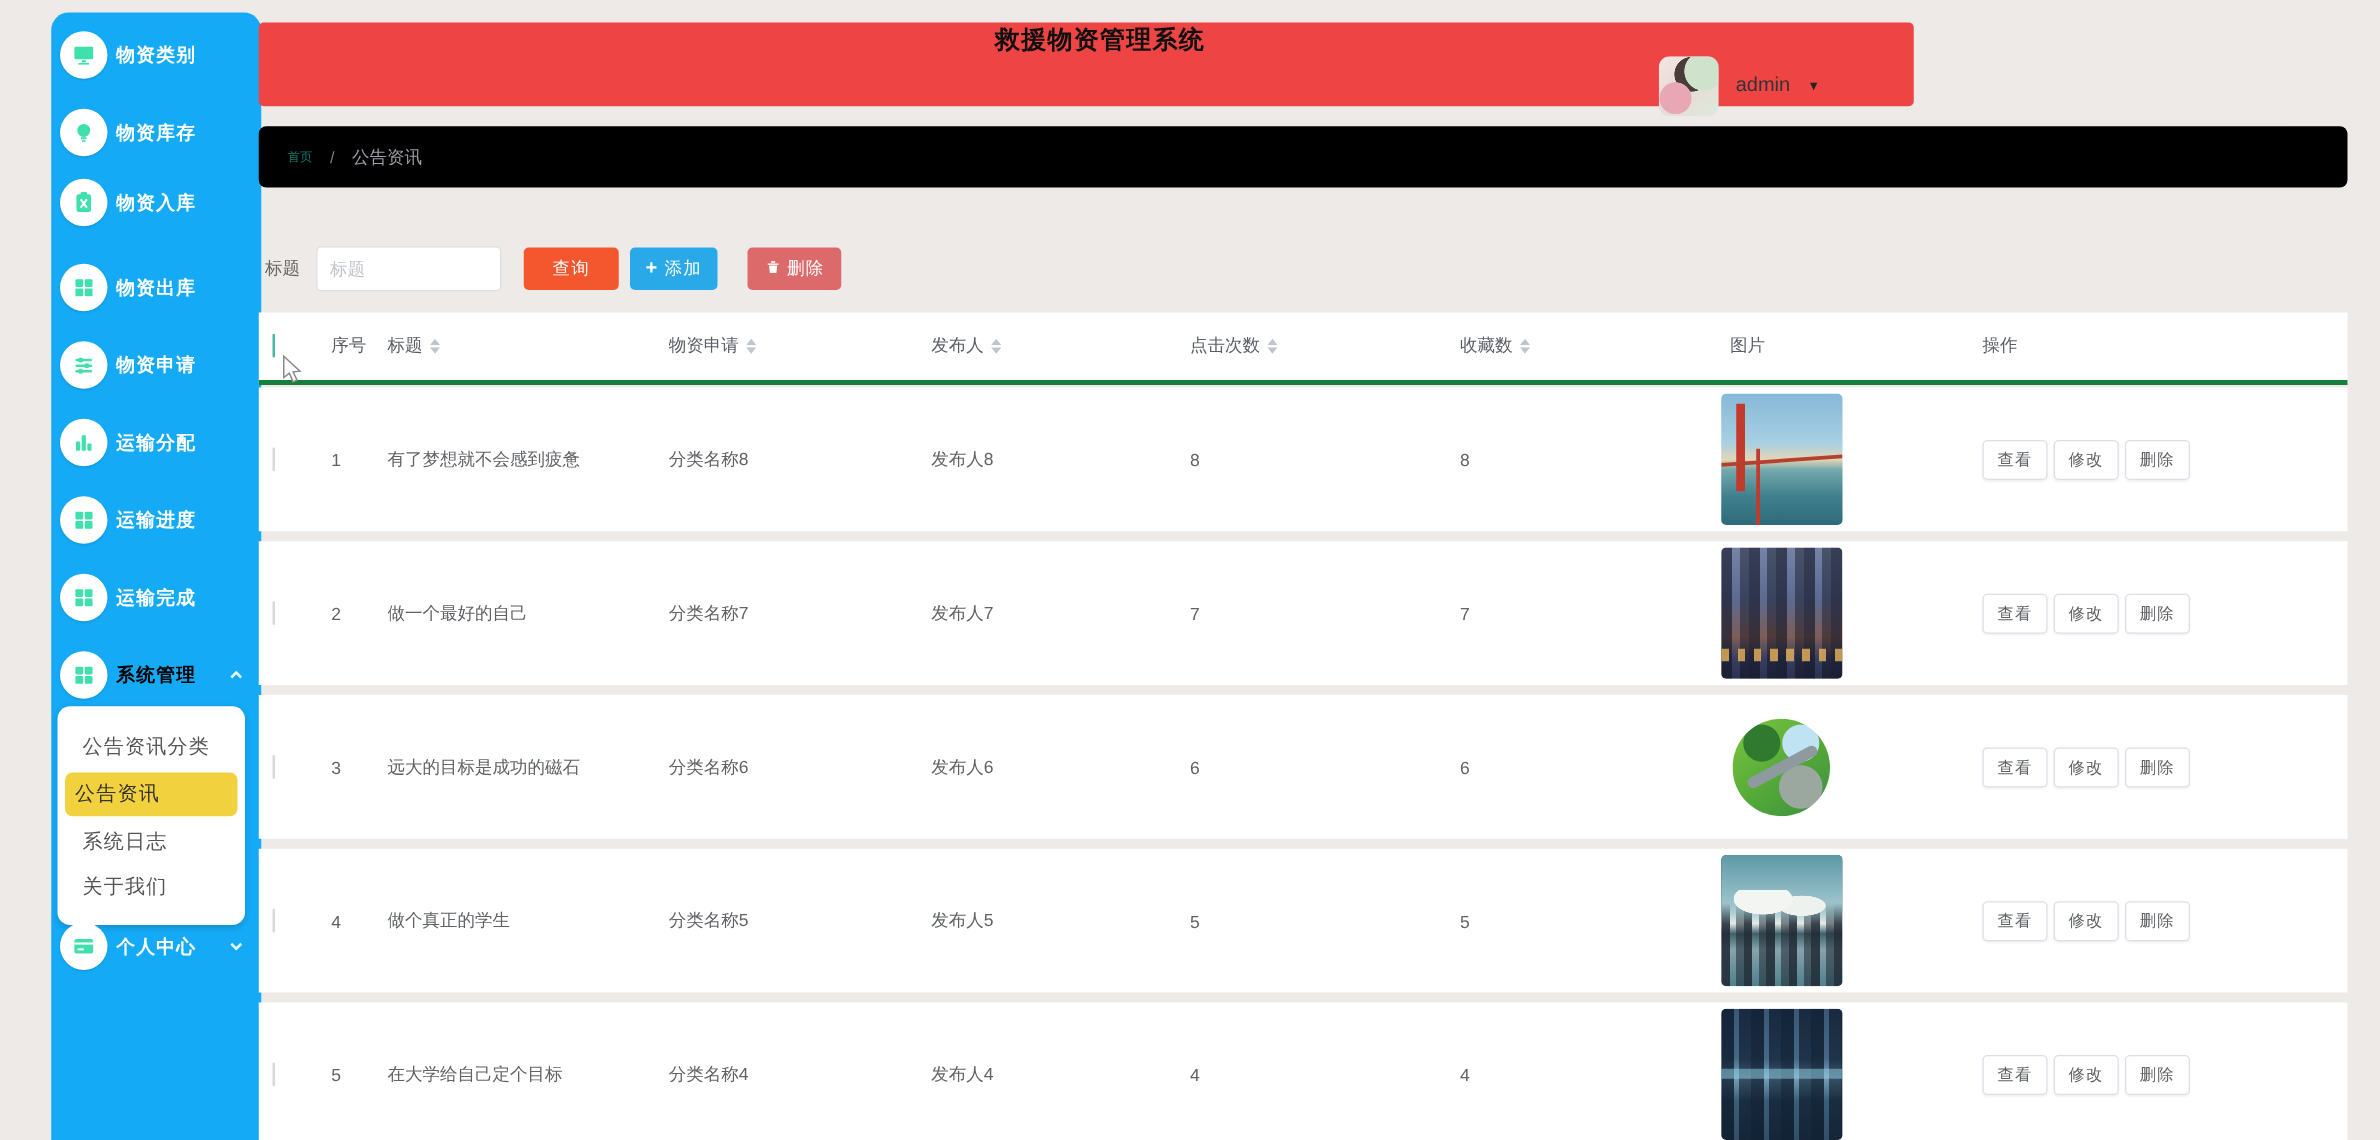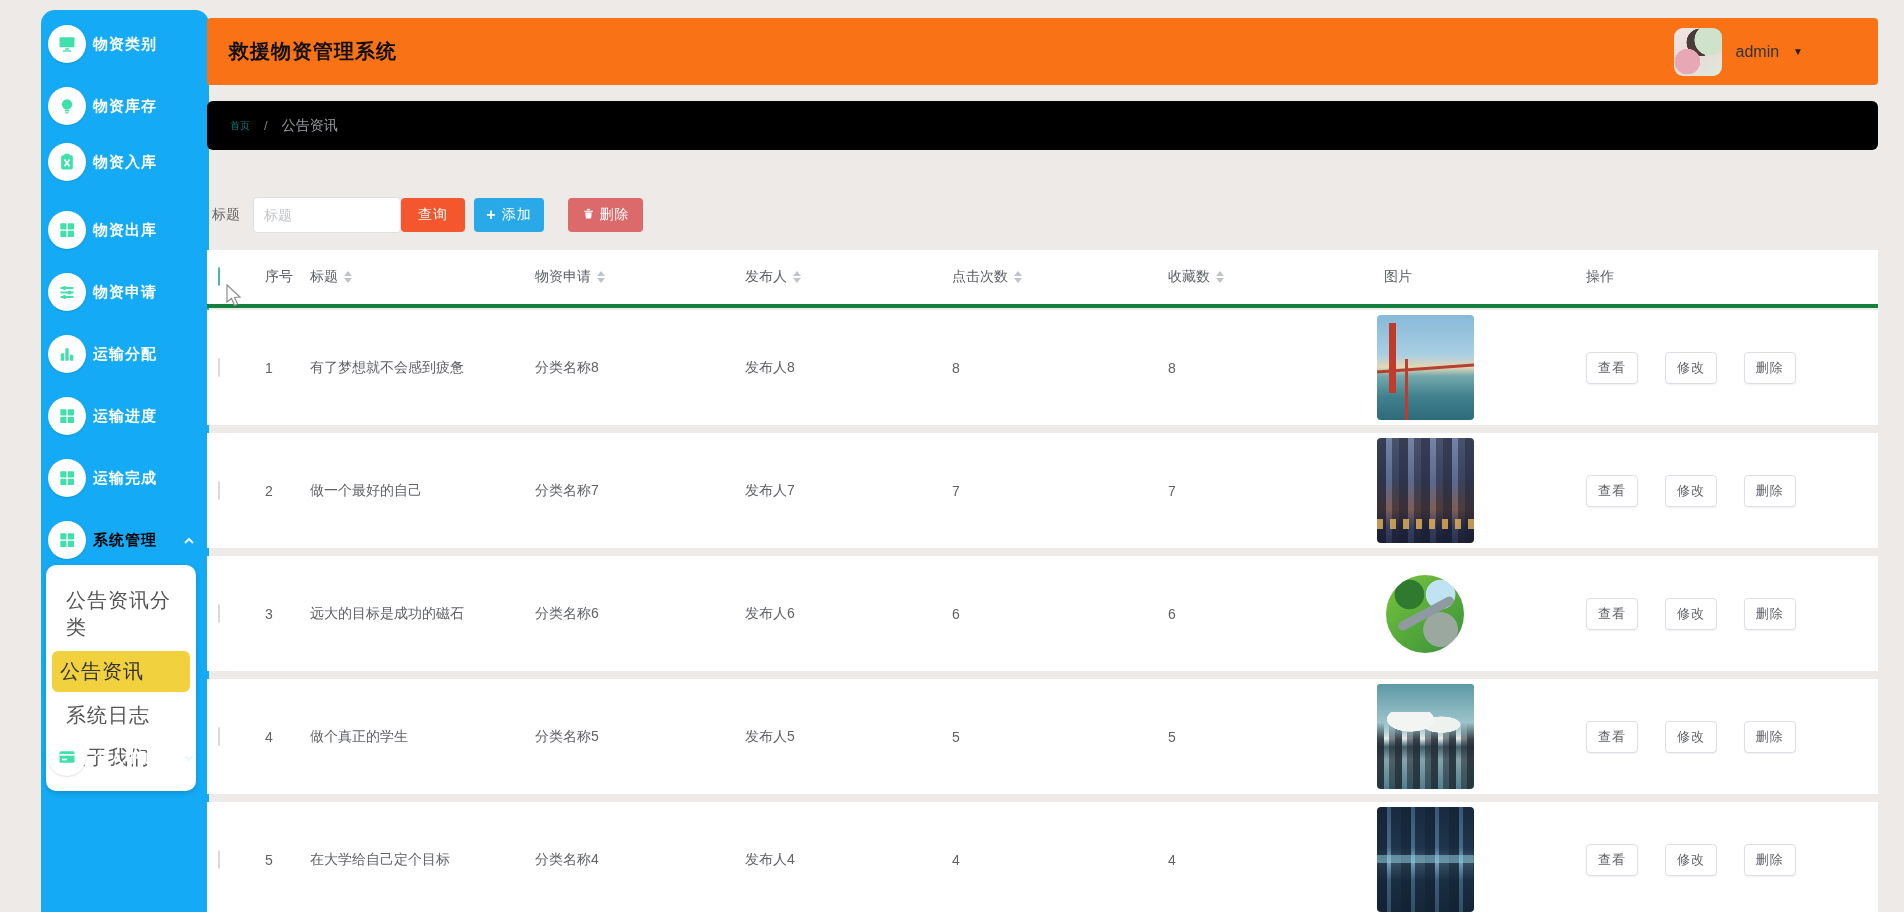--- a/index.html
+++ b/index.html
@@ -27,30 +27,30 @@
   .icon-circle svg { width:20px; height:20px; }
   .side-label { color:#fff; font-weight:bold; font-size:15px; letter-spacing:1px; }
   .side-label.active-yellow { color:#000000; }
   .side-chevron { position:absolute; right:14px; top:13px; }
   .submenu {
     position:absolute; left:5px; top:555px; width:150px;
     background:#fff; border-radius:10px; padding:14px 0 12px 0;
     box-shadow:0 2px 5px rgba(0,0,0,.15);
   }
   .submenu-item {
-    font-size:20px; color:#555; padding:7px 0 7px 14px; margin:1px 6px; cursor:pointer;
+    font-size:16px; color:#555; padding:7px 0 7px 14px; margin:1px 6px; cursor:pointer;
     letter-spacing:1px;
   }
   .submenu-item.active {
     background:#f2d13f; border-radius:6px; color:#333; padding-left:8px; margin:3px 6px;
   }
   
   .topbar {
-    position:absolute; left:207px; top:18px; width:1671px; height:67px;
-    background:#f97316; border-radius:4px; display:flex; align-items:center;
+    position:absolute; left:207px; top:18px; width:1324px; height:67px;
+    background:#ef4444; border-radius:4px; display:flex; align-items:center;flex-direction:column;
   }
   .topbar-title { margin-left:22px; font-size:20px; font-weight:bold; color:#101010; letter-spacing:1px; }
   .user-box { margin-left:auto; margin-right:75px; display:flex; align-items:center; gap:14px; cursor:pointer; }
   .avatar {
     width:48px; height:48px; border-radius:9px;
     background:
       radial-gradient(circle at 28% 70%, #e8a7b4 0 26%, transparent 27%),
       radial-gradient(circle at 75% 25%, #cfe3cc 0 30%, transparent 31%),
       radial-gradient(circle at 55% 30%, #4a3c38 0 32%, transparent 33%),
       linear-gradient(145deg,#f3e6e4 0%, #e9d9d5 50%, #dcebdd 100%);
@@ -70,21 +70,21 @@
   .filter-label { font-size:14px; color:#666; margin-left:5px; }
   .filter-input {
     margin-left:13px; width:148px; height:36px; border:1px solid #dcdfe6; border-radius:4px;
     padding:0 10px; font-size:14px; color:#606266; background:#fff; outline:none;
     font-family:"Liberation Sans","DejaVu Sans",sans-serif;
   }
   .filter-input::placeholder { color:#c0c4cc; }
   .btn { height:34px; border:none; border-radius:4px; color:#fff; font-size:14px; cursor:pointer;
          display:flex; align-items:center; justify-content:center; gap:5px;
          font-family:"Liberation Sans","DejaVu Sans",sans-serif; letter-spacing:1px; }
-  .btn-search { width:64px; background:#f4572e; }
+  .btn-search { margin-left:18px; width:76px; background:#f4572e; }
   .btn-add    { margin-left:9px;  width:70px; background:#29a9e8; }
   .btn-delete { margin-left:24px; width:75px; background:#dd6a6a; }
   .btn svg { width:13px; height:13px; }
   .plus-glyph { font-size:16px; font-weight:bold; line-height:1; }
   
   .table-area { position:absolute; left:207px; top:250px; width:1671px; height:662px; }
   .grid-row {
     display:grid;
     grid-template-columns:47px 45px 225px 210px 207px 216px 216px 202px 1fr;
     align-items:center; background:#fff; width:100%;
@@ -152,21 +152,21 @@
   .photo[data-img="future-city-photo"] {
     background:
       repeating-linear-gradient(90deg, rgba(16,30,48,.8) 0 10px, rgba(90,130,160,.35) 10px 14px, rgba(16,30,48,.65) 14px 24px),
       linear-gradient(180deg,#27415e 0%,#3a5a7a 38%,#86b4cc 52%,#2b4a62 70%,#1d3448 100%);
   }
   .photo[data-img="future-city-photo"]::after {
     content:""; position:absolute; left:0; top:48px; width:100%; height:8px; background:rgba(140,200,220,.55);
   }
   .action-btn {
     display:inline-block; padding:6px 11px; border:1px solid #dcdfe6; border-radius:4px;
-    background:#fff; color:#606266; font-size:13px; cursor:pointer; margin-right:23px;
+    background:#fff; color:#606266; font-size:13px; cursor:pointer; margin-right:1px;
     box-shadow:0 1px 2px rgba(0,0,0,.06);
     font-family:"Liberation Sans","DejaVu Sans",sans-serif; letter-spacing:1px;
   }
   
   .mouse-cursor { position:absolute; left:226px; top:284px; width:17px; height:24px; z-index:50; pointer-events:none; }
 </style>
 </head>
 <body>
 
 <div class="sidebar">

